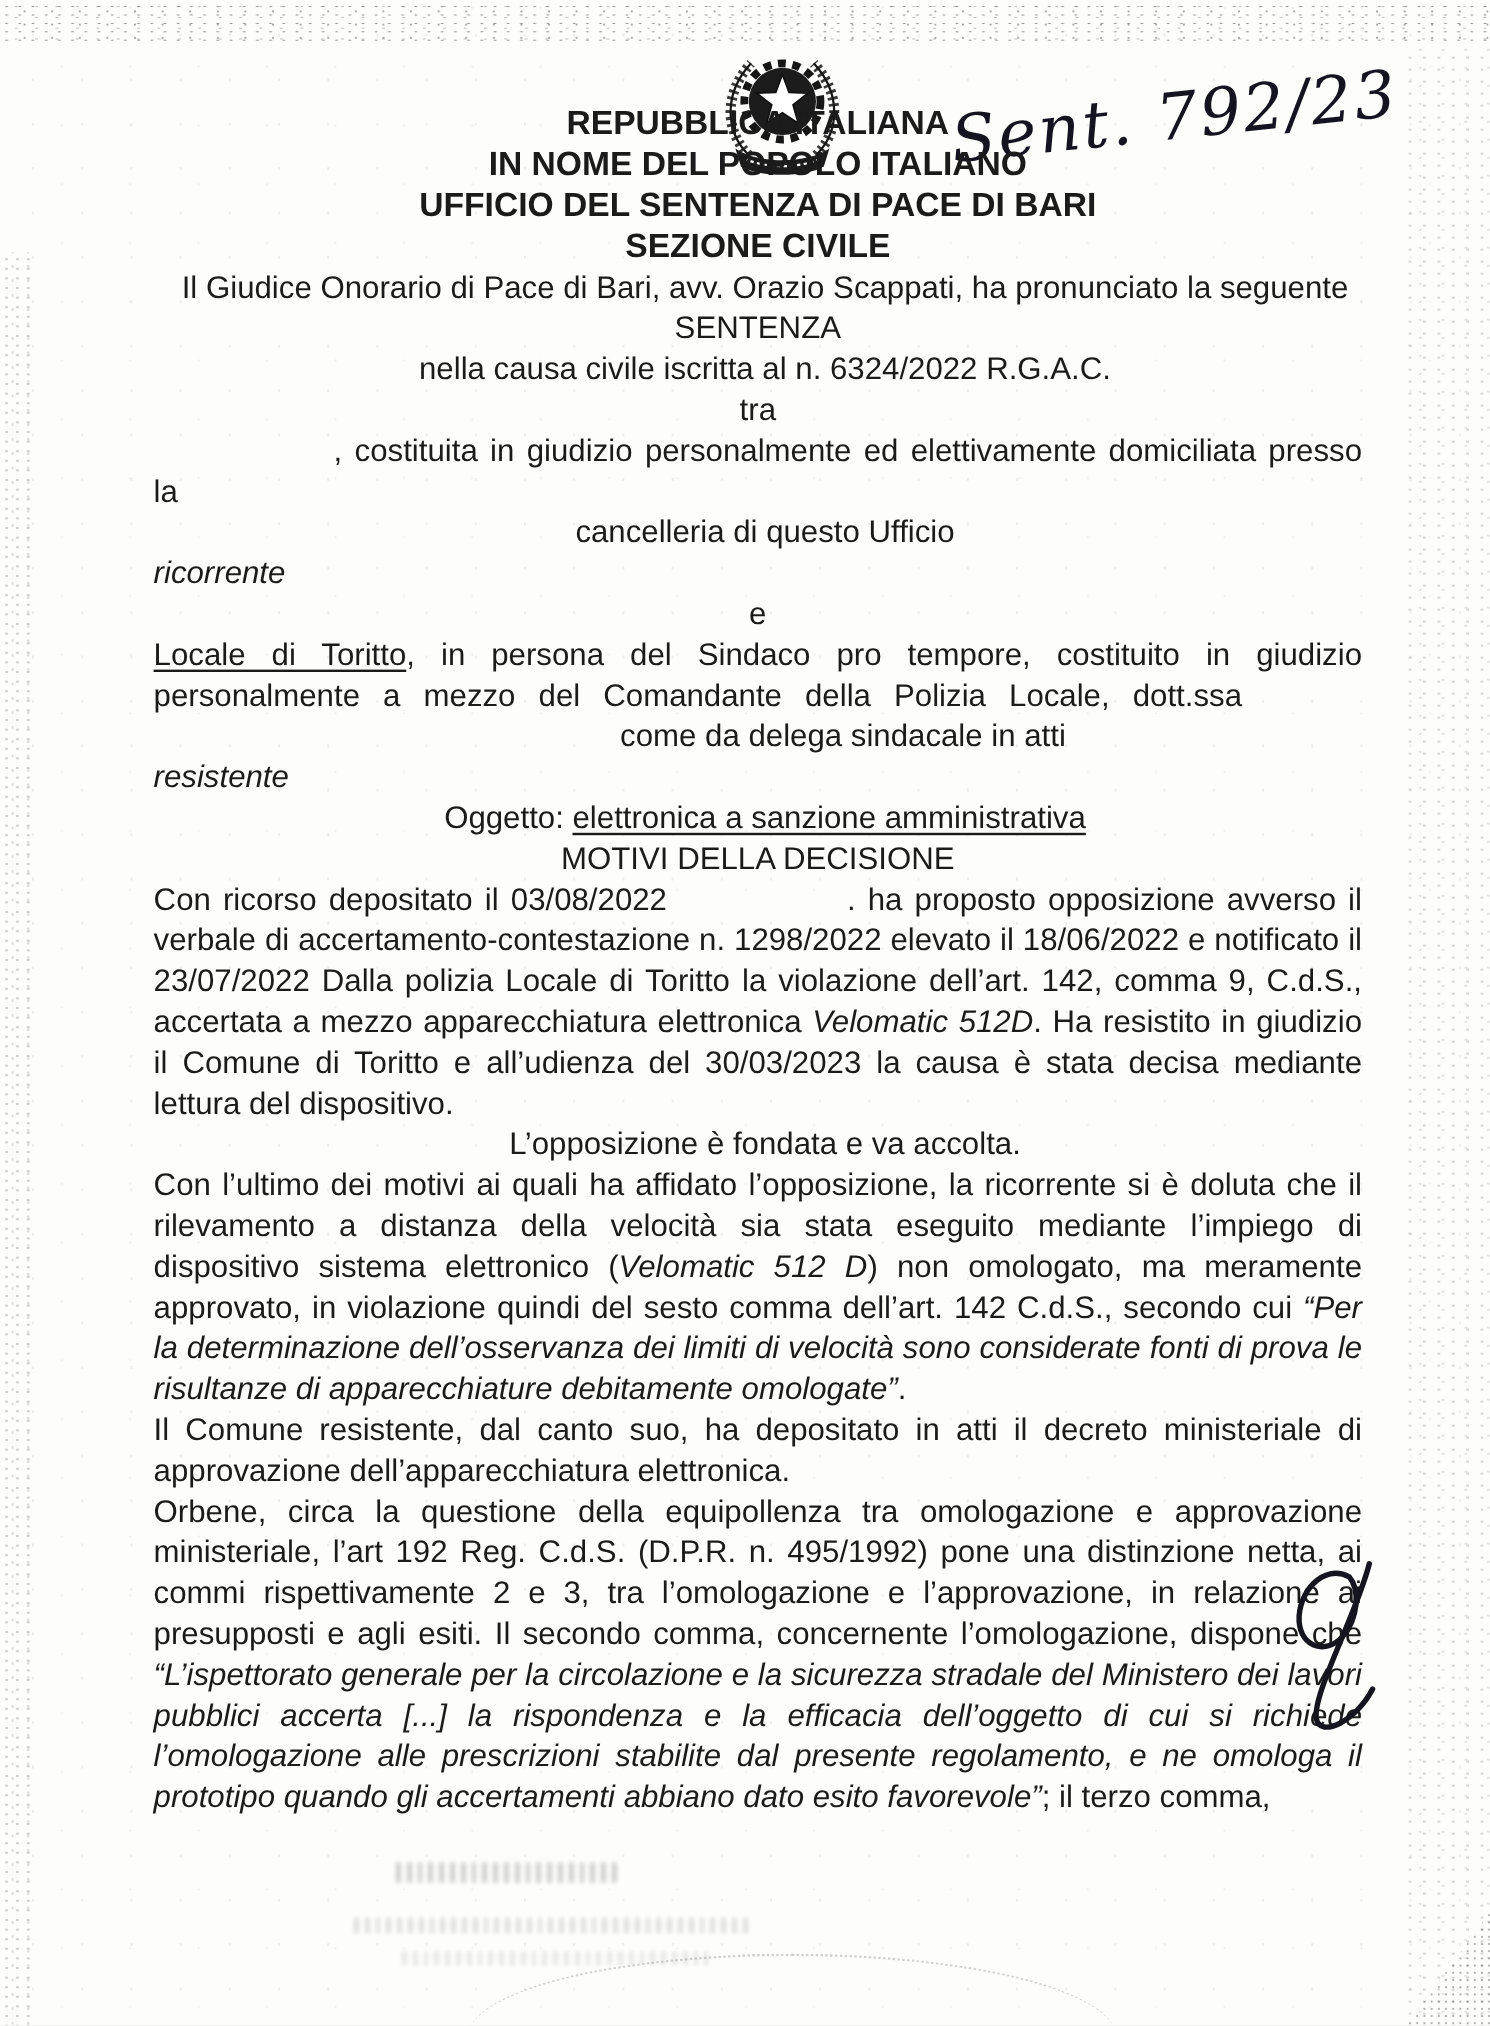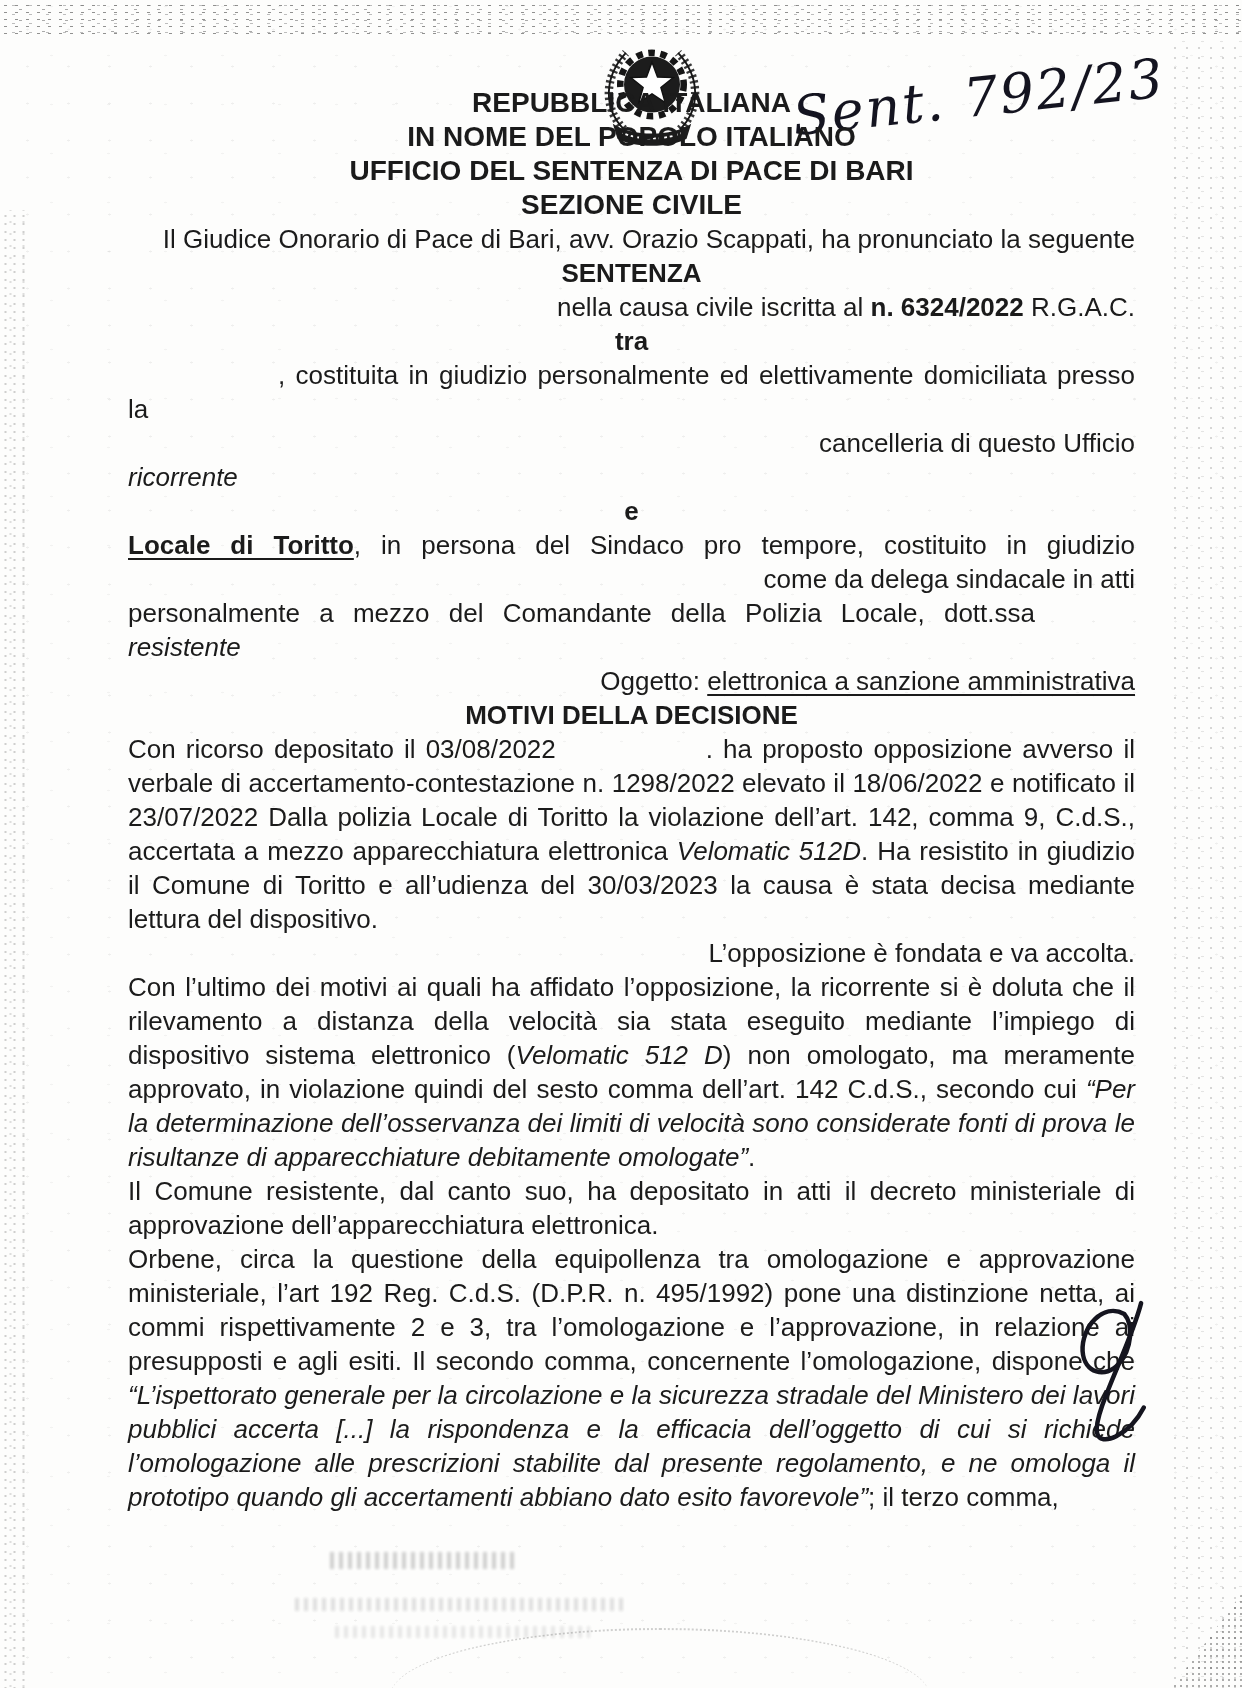--- a/index.html
+++ b/index.html
@@ -45,26 +45,26 @@
   .handwritten{
     position:absolute;left:792px;top:68px;width:330px;
     font-family:"DejaVu Serif", serif;font-style:italic;
     font-size:54px;color:#141420;letter-spacing:2px;
     transform:rotate(-6deg);white-space:nowrap;
   }
   
   .content{position:absolute;left:128px;top:0;width:1007px;padding-top:86px;}
   .header-line{font-weight:700;font-size:28px;line-height:34px;text-align:center;}
   .line{font-size:26px;line-height:34px;}
-  .t-left{text-align:right;margin-left:12px;}
+  .t-left{text-align:center;margin-left:12px;}
   .t-center{text-align:center;}
   .t-right{text-align:left;}
   .t-justify{text-align:justify;}
   .t-justify-all{text-align:justify;text-align-last:justify;}
-  .s-b{font-weight:700;}
+  .s-b{font-weight:400;}
   .s-i{font-style:italic;}
   .s-u{text-decoration:underline;text-underline-offset:4px;}
   .gap{display:inline-block;height:1px;}
   
   .flourish{position:absolute;left:1058px;top:1295px;width:100px;height:160px;transform:rotate(4deg);}
   
   .stamp{position:absolute;left:295px;top:1552px;width:430px;height:100px;opacity:.8;}
   .stamp .r{position:absolute;filter:blur(1.6px);
     background-image:repeating-linear-gradient(90deg, rgba(20,20,20,.55) 0 4px, transparent 4px 9px);}
   .stamp .r1{left:35px;top:0;width:185px;height:17px;opacity:.45;}
@@ -112,22 +112,22 @@
     <div>
         <div class="line t-left"><span>Il Giudice Onorario di Pace di Bari, avv. Orazio Scappati, ha pronunciato la seguente</span></div>
         <div class="line t-center"><span class="s-b">SENTENZA</span></div>
         <div class="line t-left"><span>nella causa civile iscritta al </span><span class="s-b">n. 6324/2022</span><span> R.G.A.C.</span></div>
         <div class="line t-center"><span class="s-b">tra</span></div>
         <div class="line t-justify-all"><span class="gap" style="width: 150px;"></span><span>, costituita in giudizio personalmente ed elettivamente domiciliata presso la</span></div>
         <div class="line t-left"><span>cancelleria di questo Ufficio</span></div>
         <div class="line t-right"><span class="s-i">ricorrente</span></div>
         <div class="line t-center"><span class="s-b">e</span></div>
         <div class="line t-justify-all"><span class="s-b s-u">Locale di Toritto</span><span>, in persona del Sindaco pro tempore, costituito in giudizio</span></div>
+        <div class="line t-justify-all"><span>personalmente a mezzo del Comandante della Polizia Locale, dott.ssa</span><span class="gap" style="width: 100px;"></span></div>
         <div class="line t-left" style="text-indent: 130px;"><span>come da delega sindacale in atti</span></div>
-        <div class="line t-justify-all"><span>personalmente a mezzo del Comandante della Polizia Locale, dott.ssa</span><span class="gap" style="width: 100px;"></span></div>
         <div class="line t-right"><span class="s-i">resistente</span></div>
         <div class="line t-left"><span>Oggetto: </span><span class="s-u">elettronica a sanzione amministrativa</span></div>
         <div class="line t-center"><span class="s-b">MOTIVI DELLA DECISIONE</span></div>
         <div class="line t-justify"><span>Con ricorso depositato il 03/08/2022</span><span class="gap" style="width: 150px;"></span><span>. ha proposto opposizione avverso il verbale di accertamento-contestazione n. 1298/2022 elevato il 18/06/2022 e notificato il 23/07/2022 Dalla polizia Locale di Toritto la violazione dell’art. 142, comma 9, C.d.S., accertata a mezzo apparecchiatura elettronica </span><span class="s-i">Velomatic 512D</span><span>. Ha resistito in giudizio il Comune di Toritto e all’udienza del 30/03/2023 la causa è stata decisa mediante lettura del dispositivo.</span></div>
         <div class="line t-left"><span>L’opposizione è fondata e va accolta.</span></div>
         <div class="line t-justify"><span>Con l’ultimo dei motivi ai quali ha affidato l’opposizione, la ricorrente si è doluta che il rilevamento a distanza della velocità sia stata eseguito mediante l’impiego di dispositivo sistema elettronico (</span><span class="s-i">Velomatic 512 D</span><span>) non omologato, ma meramente approvato, in violazione quindi del sesto comma dell’art. 142 C.d.S., secondo cui </span><span class="s-i">“Per la determinazione dell’osservanza dei limiti di velocità sono considerate fonti di prova le risultanze di apparecchiature debitamente omologate”</span><span>.</span></div>
         <div class="line t-justify"><span>Il Comune resistente, dal canto suo, ha depositato in atti il decreto ministeriale di approvazione dell’apparecchiatura elettronica.</span></div>
         <div class="line t-justify"><span>Orbene, circa la questione della equipollenza tra omologazione e approvazione ministeriale, l’art 192 Reg. C.d.S. (D.P.R. n. 495/1992) pone una distinzione netta, ai commi rispettivamente 2 e 3, tra l’omologazione e l’approvazione, in relazione ai presupposti e agli esiti. Il secondo comma, concernente l’omologazione, dispone che </span><span class="s-i">“L’ispettorato generale per la circolazione e la sicurezza stradale del Ministero dei lavori pubblici accerta [...] la rispondenza e la efficacia dell’oggetto di cui si richiede l’omologazione alle prescrizioni stabilite dal presente regolamento, e ne omologa il prototipo quando gli accertamenti abbiano dato esito favorevole”</span><span>; il terzo comma,</span></div>
       </div>
   </div>

